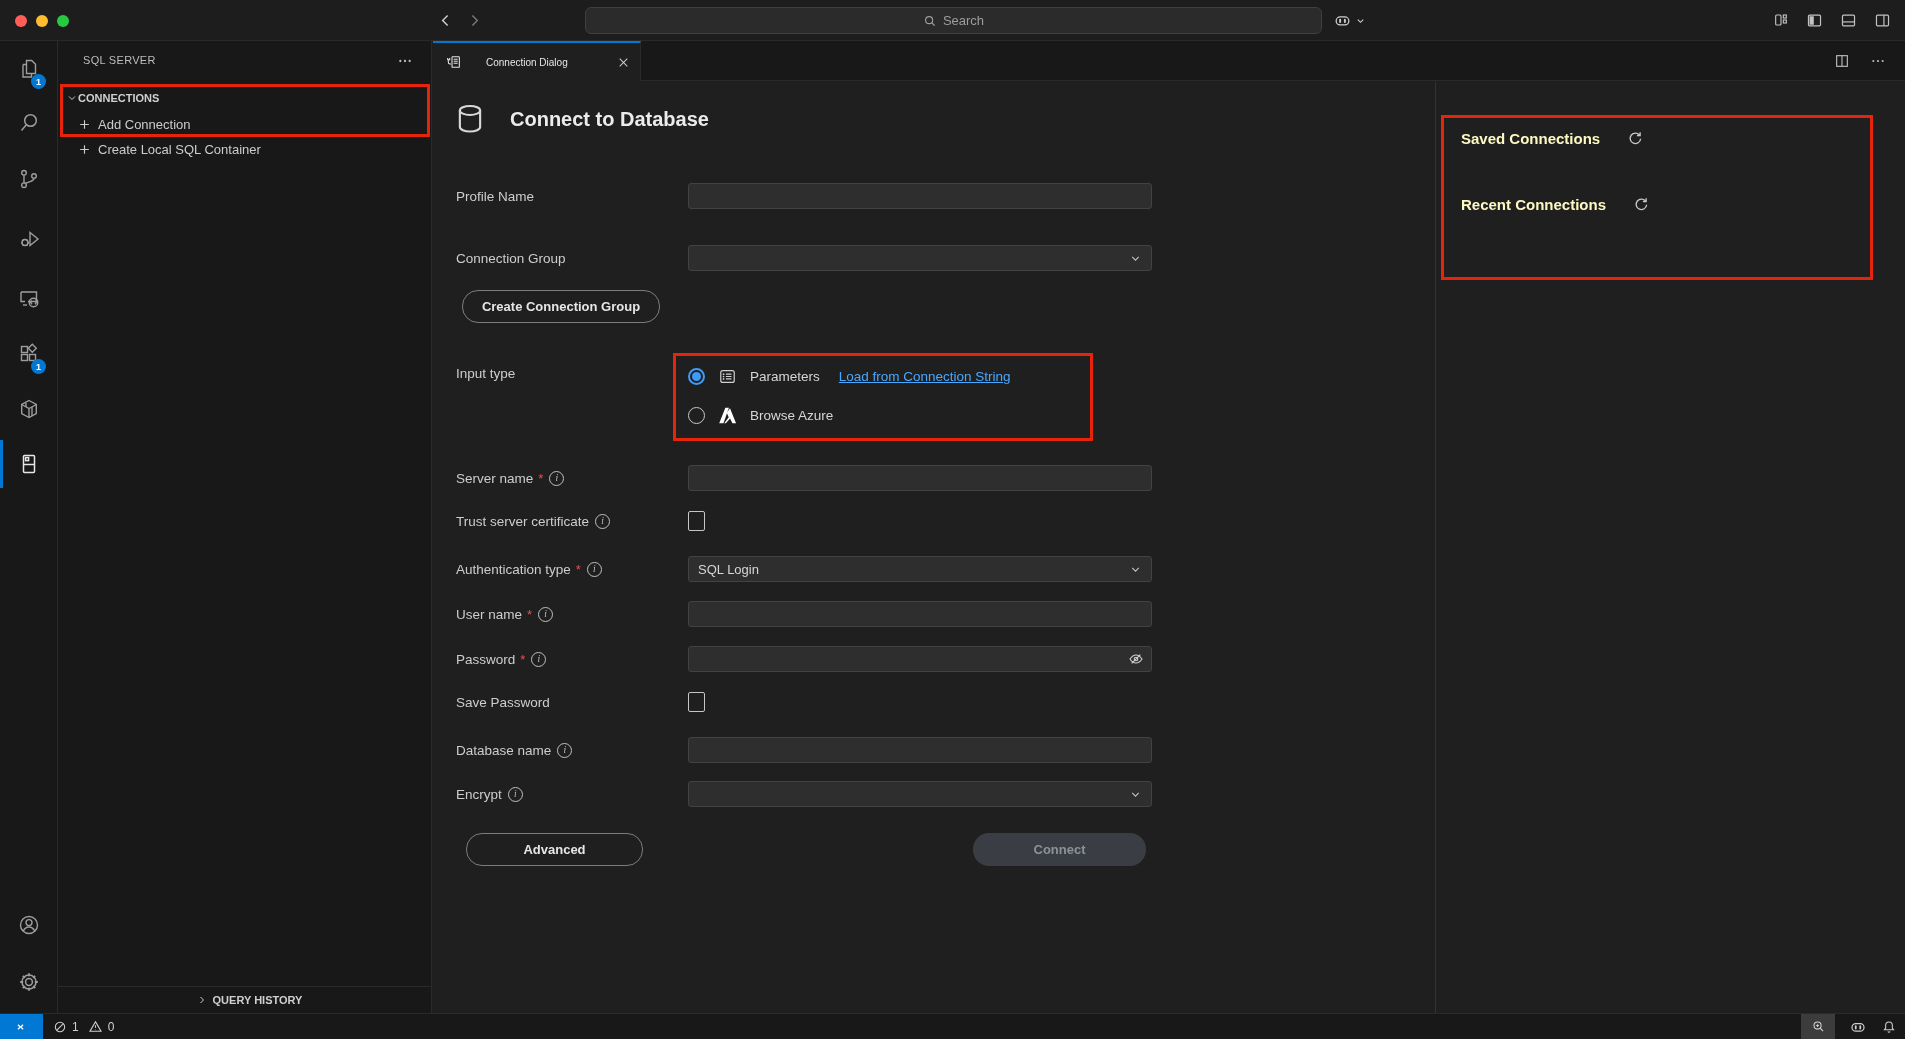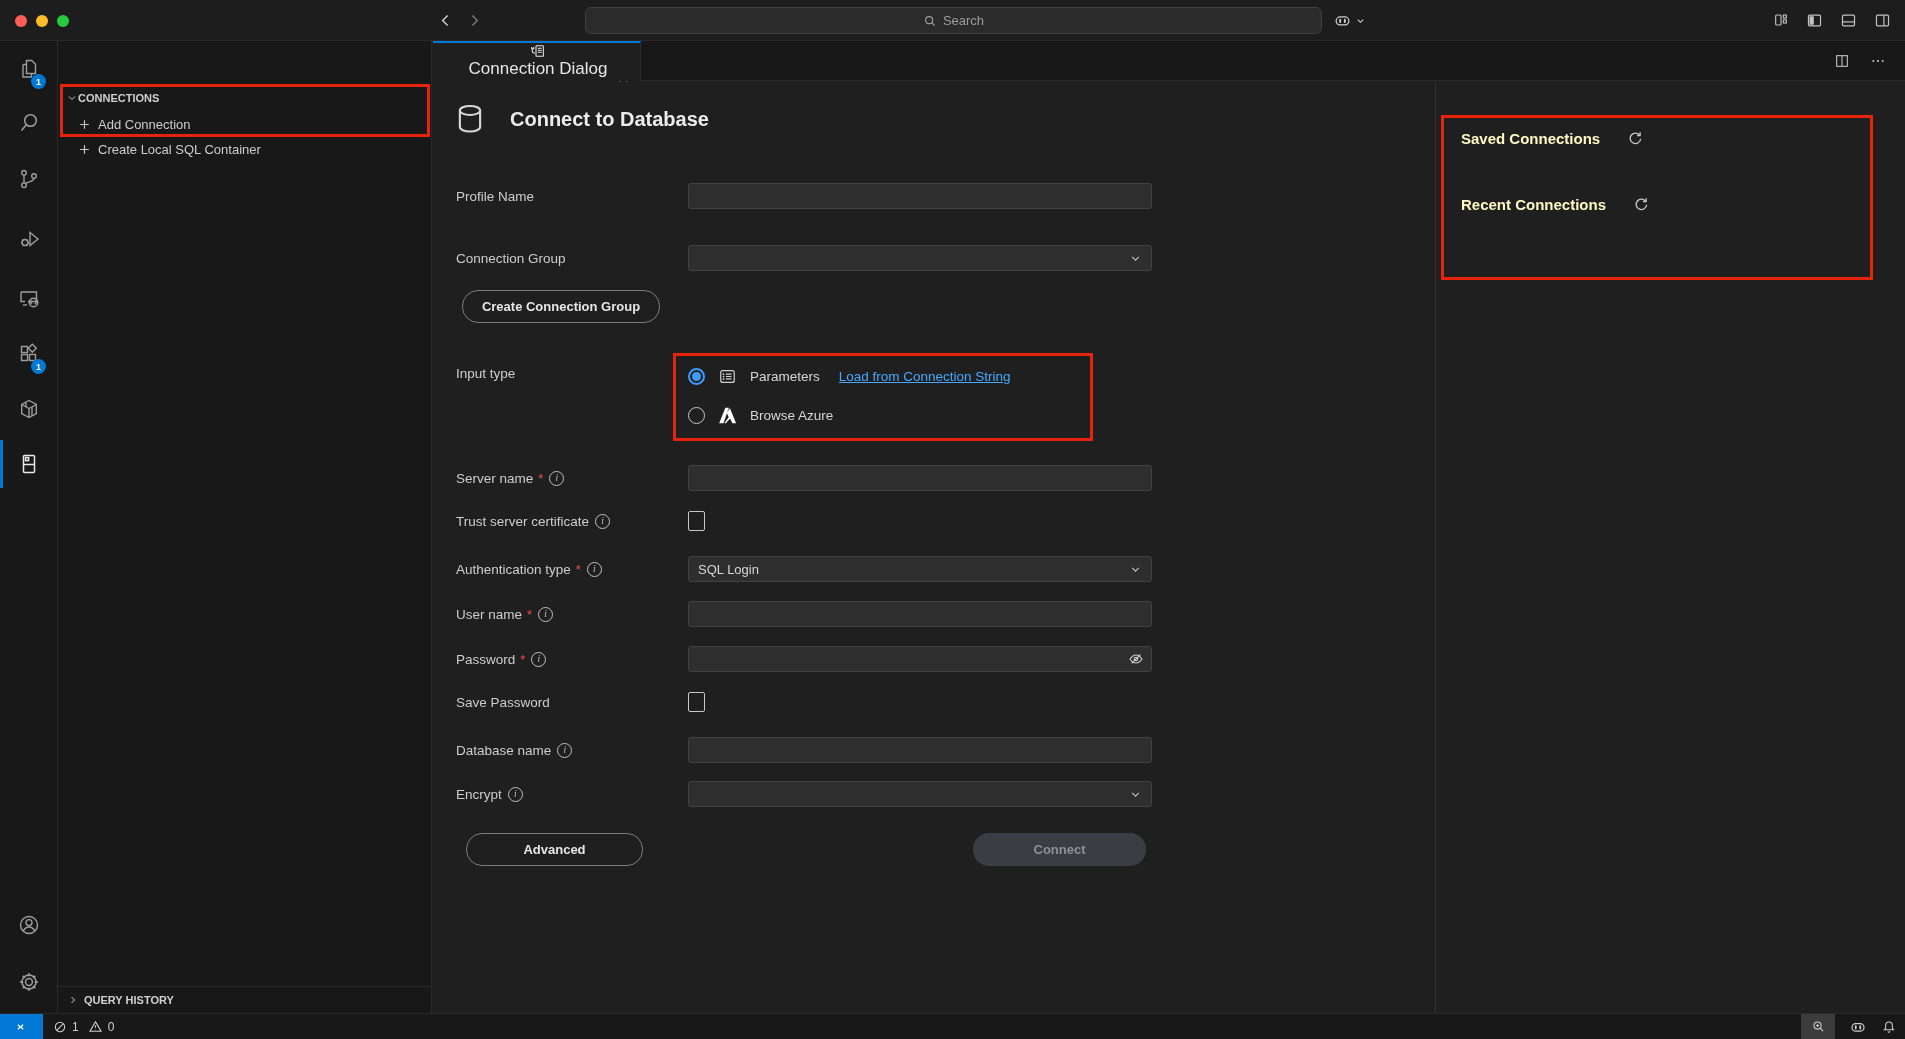--- a/index.html
+++ b/index.html
@@ -35,30 +35,30 @@
   .sb-header { position:absolute; left:0; top:0; width:100%; height:38px; display:flex; align-items:center; }
   .sb-title { margin-left:25px; font-size:11px; color:#bdbdbd; letter-spacing:.3px; }
   .sb-more { position:absolute; right:18px; top:12px; color:#bdbdbd; }
   .sb-section { position:absolute; left:0; width:100%; height:23px; display:flex; align-items:center; }
   .sb-section .chev { margin-left:8px; color:#cccccc; }
   .sb-section-label { font-size:11px; font-weight:700; color:#d0d0d0; }
   .sb-item { position:absolute; left:0; width:100%; height:25px; display:flex; align-items:center; gap:7px; }
   .sb-item .plus { margin-left:20px; color:#cccccc; }
   .sb-item-label { font-size:13px; color:#cccccc; }
   .sb-bottom { position:absolute; left:0; bottom:0; width:100%; height:27px; border-top:1px solid #2a2a2a;
-               display:flex; align-items:center; gap:5px; }
+               display:flex; align-items:center; gap:5px;justify-content:center; }
   .sb-bottom .chev { margin-left:9px; color:#cccccc; }
 
   
   #editor { position:absolute; left:433px; top:41px; right:0; bottom:26px; background:#1f1f1f; }
   #tabbar { position:absolute; left:0; top:0; right:0; height:40px; background:#181818;
             border-bottom:1px solid #2a2a2a; display:flex; }
   #tab-active { width:208px; height:40px; background:#1f1f1f; border-top:2px solid #0078d4;
-                border-right:1px solid #2a2a2a; display:flex; align-items:center; gap:0;
-                padding:0 10px 0 13px; color:#e6e6e6; font-size:17px;flex-direction:column; }
+                border-right:1px solid #2a2a2a; display:flex; align-items:center; gap:24px;
+                padding:0 10px 0 13px; color:#e6e6e6; font-size:10px; }
   .tab-close { margin-left:auto; color:#c8c8c8; }
   .tab-actions { margin-left:auto; display:flex; align-items:center; gap:20px; padding-right:19px; color:#bdbdbd; }
 
   #webview { position:absolute; left:0; top:41px; right:0; bottom:0; background:#1f1f1f; }
   #form-area { position:absolute; left:0; top:0; width:1002px; bottom:0; }
   #v-divider { position:absolute; left:1002px; top:0; bottom:0; width:1px; background:#333333; }
   #right-area { position:absolute; left:1003px; right:0; top:0; bottom:0; }
 
   .page-header { position:absolute; left:22px; top:21px; display:flex; align-items:center; gap:25px; }
   .page-title { font-size:20px; font-weight:600; color:#ececec; }
@@ -258,20 +258,30 @@
   <span class="ab-icon" style="top:929px">
     <svg width="24" height="24" viewBox="0 0 24 24" fill="none" stroke="currentColor" stroke-width="1.5">
       <circle cx="12" cy="12" r="3.4"></circle>
         <circle cx="12" cy="12" r="7"></circle>
       <path d="M12 3.2v3M12 17.8v3M3.2 12h3M17.8 12h3M5.8 5.8l2.1 2.1M16.1 16.1l2.1 2.1M18.2 5.8l-2.1 2.1M7.9 16.1l-2.1 2.1" stroke-width="1.8"></path>
     </svg>
   </span>
 </div>
 
 <div id="sidebar">
+  <div class="sb-header">
+    <span class="sb-title">SQL SERVER</span>
+    <span class="sb-more">
+      <svg width="16" height="16" viewBox="0 0 24 24" fill="currentColor">
+          <circle cx="5" cy="12" r="1.7"></circle>
+          <circle cx="12" cy="12" r="1.7"></circle>
+          <circle cx="19" cy="12" r="1.7"></circle>
+        </svg>
+    </span>
+  </div>
 
   <div class="sb-section" style="top:45px">
     <span class="chev">
       <svg width="12" height="12" viewBox="0 0 24 24" fill="none" stroke="currentColor" stroke-width="2">
           <path d="M6 9l6 6 6-6"></path>
         </svg>
     </span>
     <span class="sb-section-label">CONNECTIONS</span>
   </div>
 

